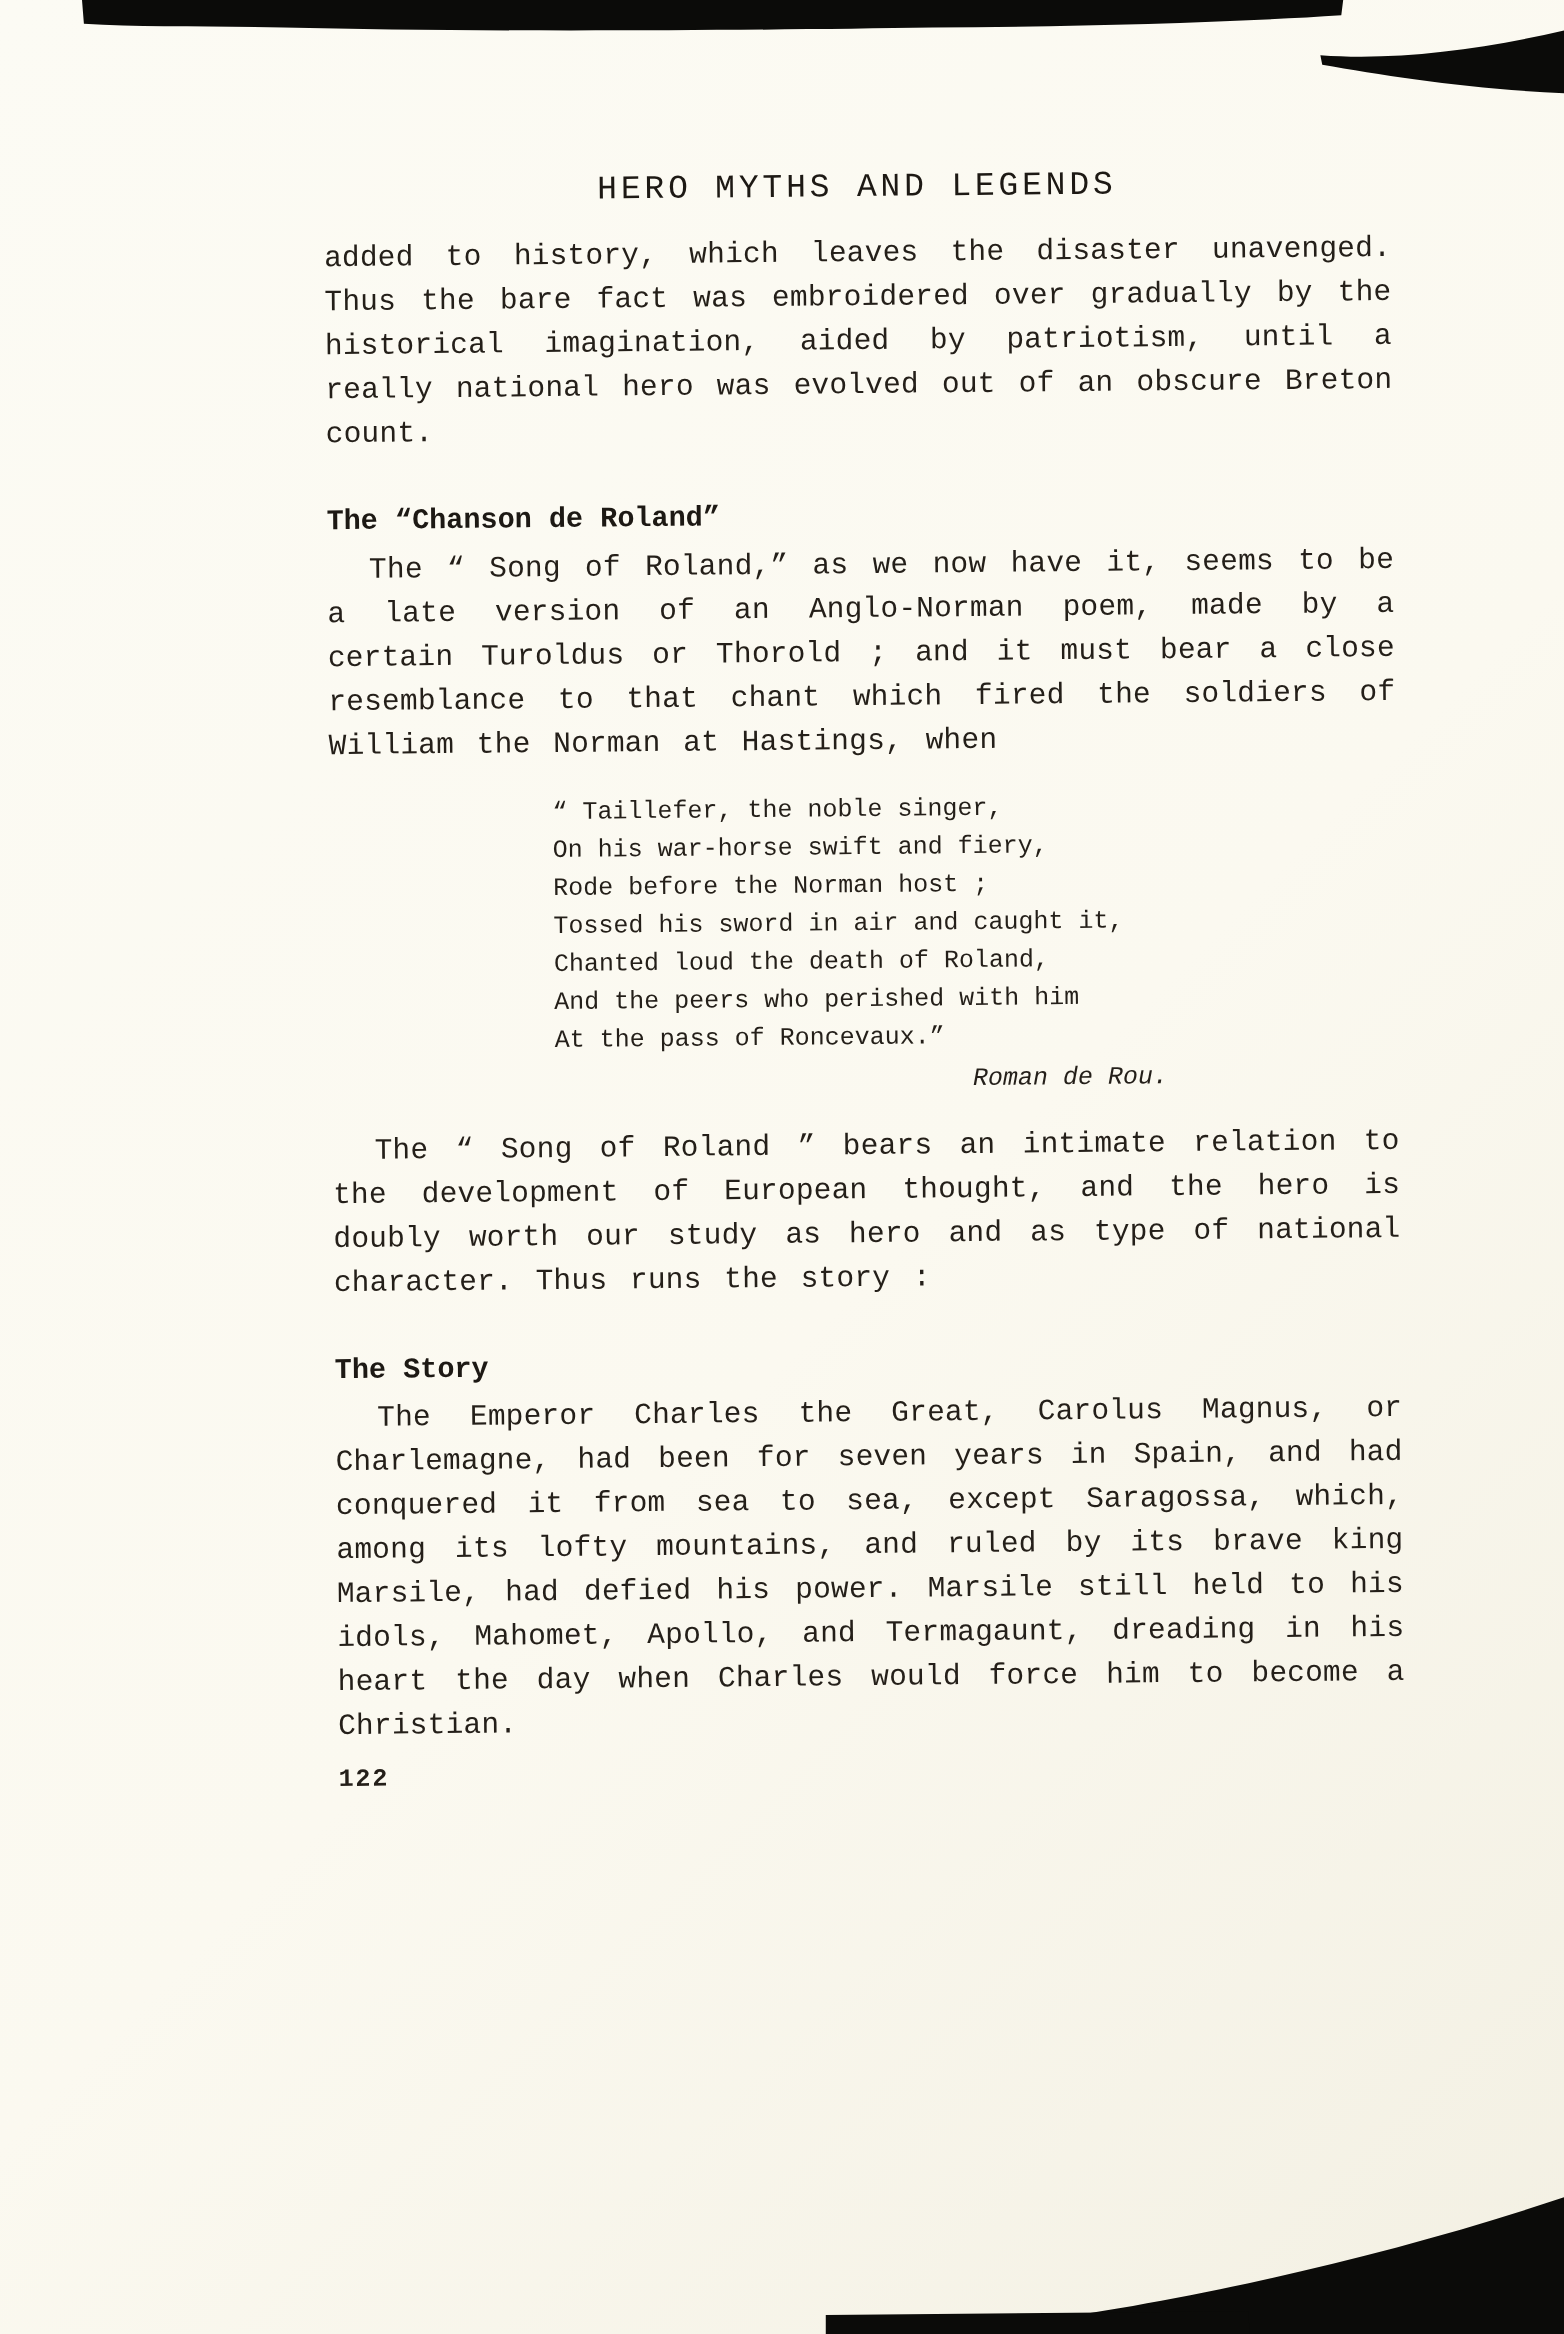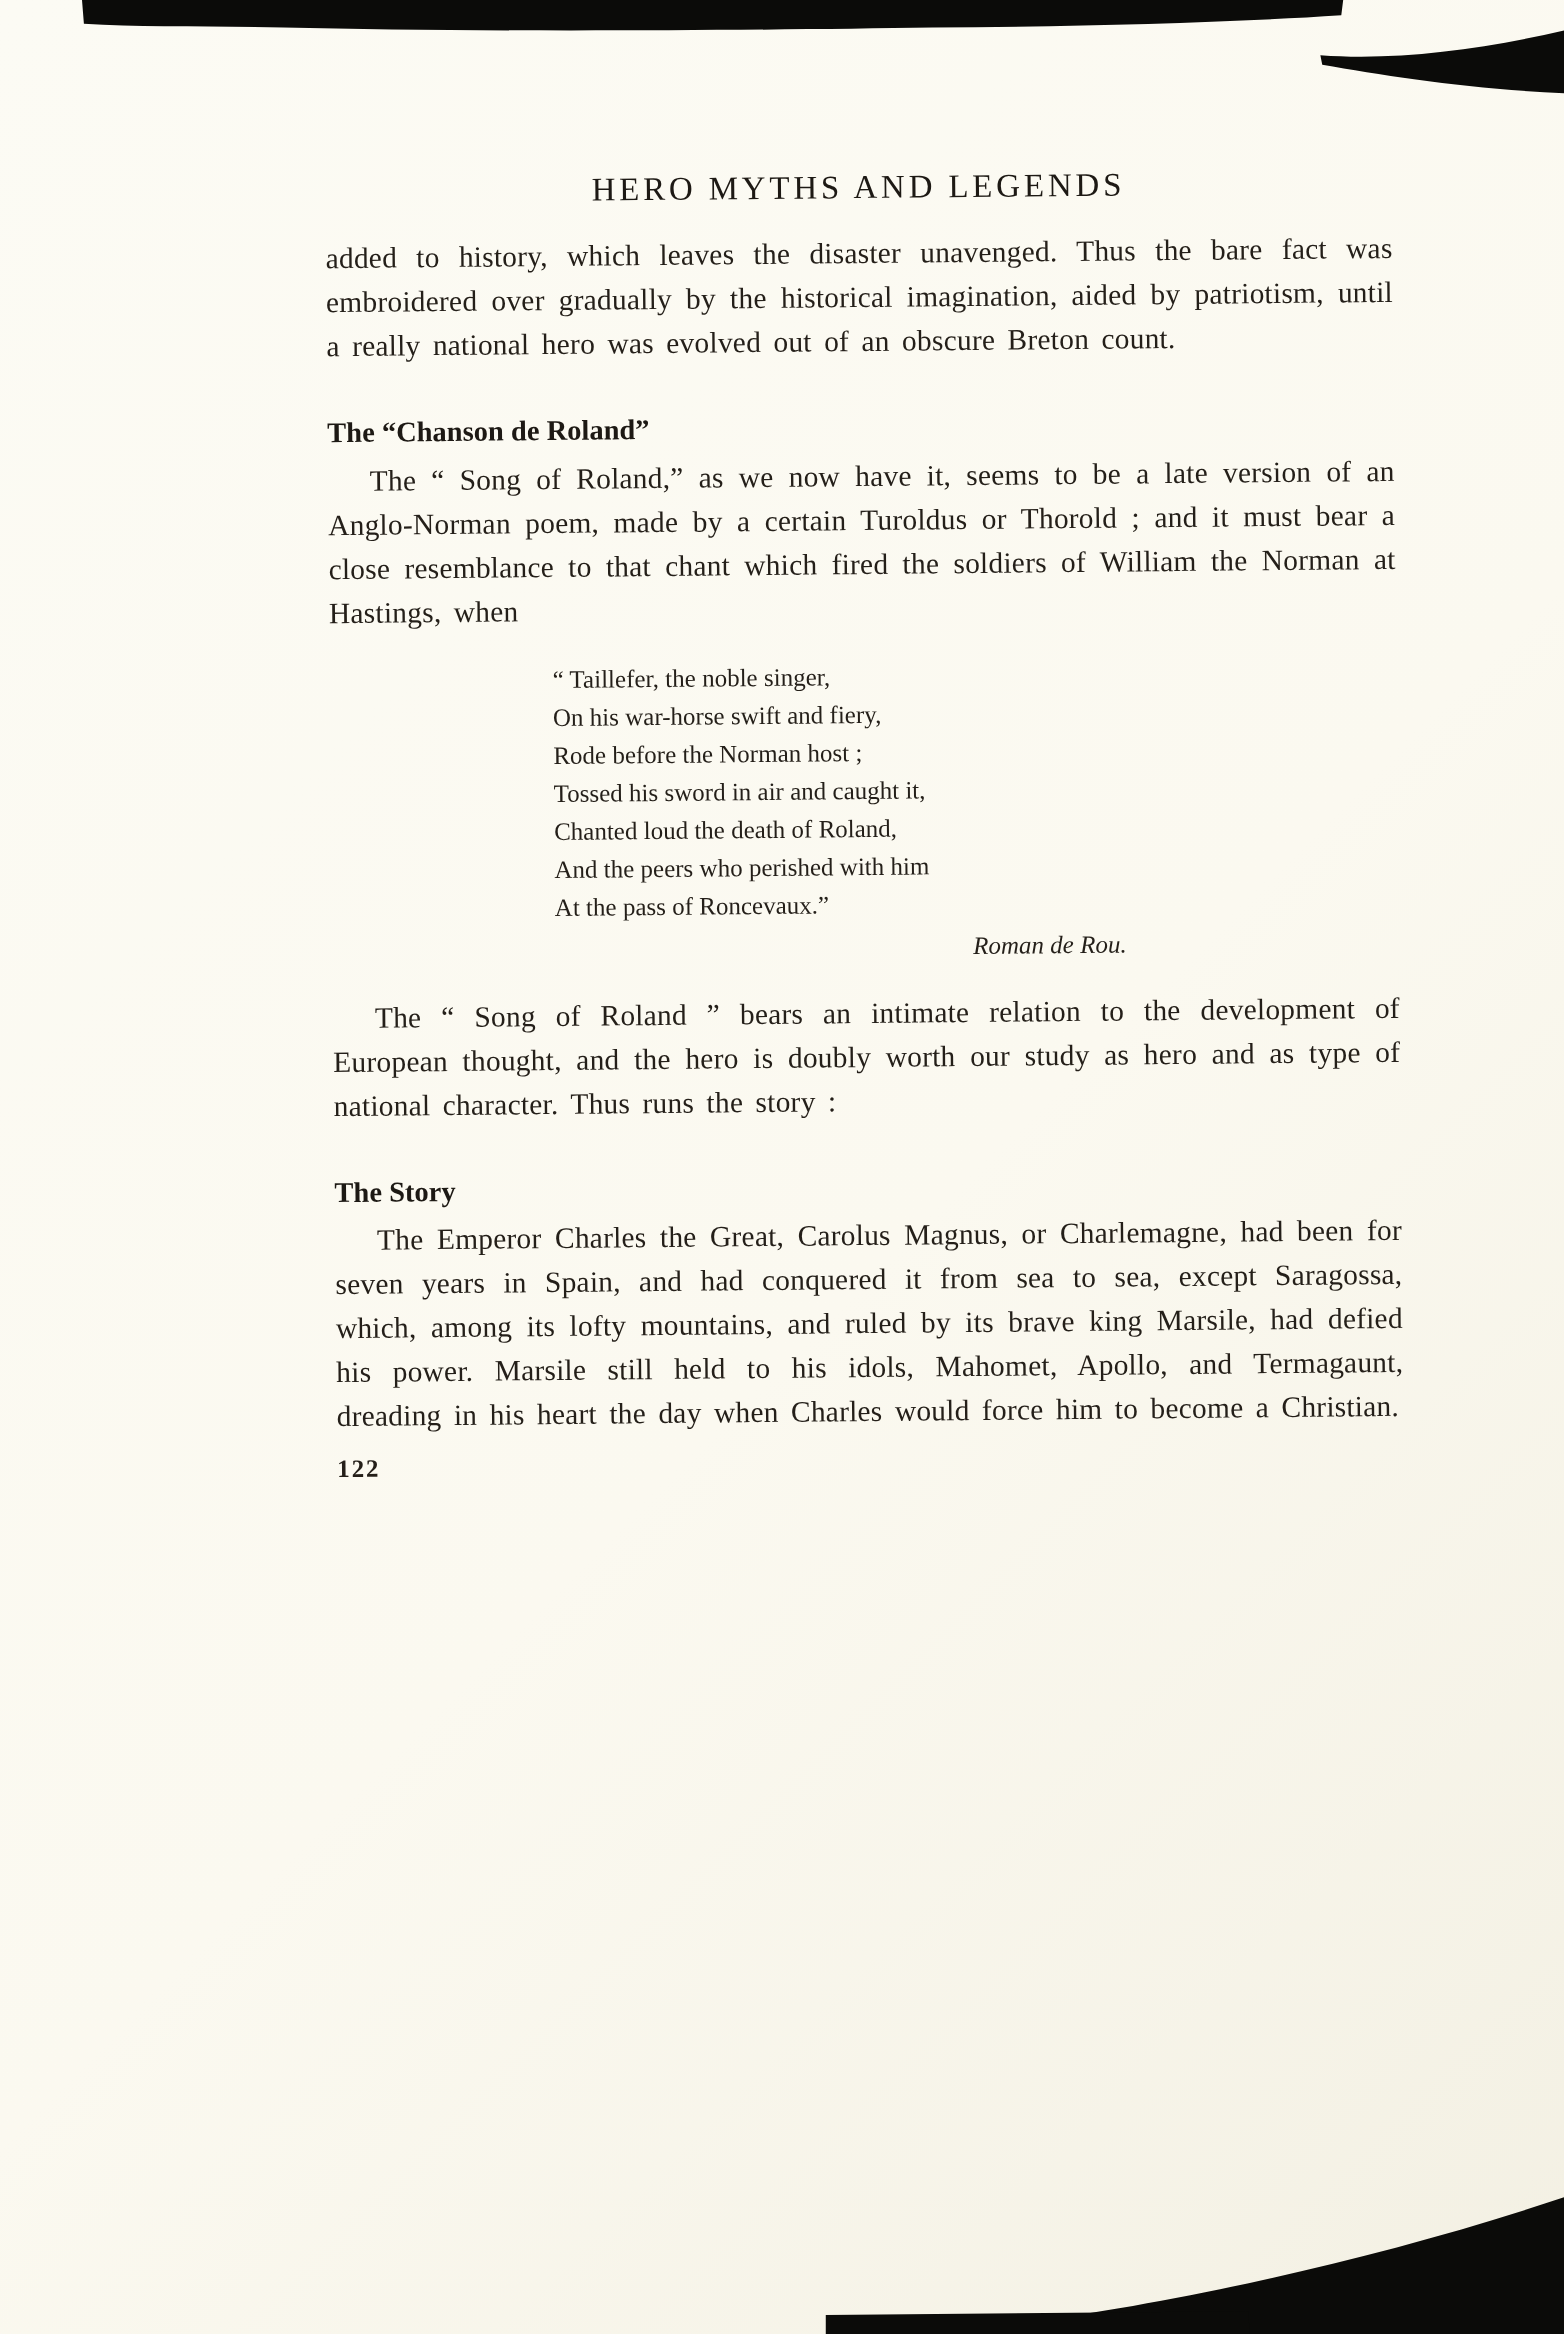--- a/index.html
+++ b/index.html
@@ -9,21 +9,21 @@
   }
   * { margin: 0; padding: 0; box-sizing: border-box; }
   html, body { background: #e8e6de; }
   .page {
     position: relative;
     width: 1565px;
     height: 2335px;
     margin: 0 auto;
     background: linear-gradient(135deg, #fcfbf4 0%, var(--paper) 55%, #f3f0e3 100%);
     overflow: hidden;
-    font-family: Liberation Serif, serif;
+    font-family: Liberation Mono, monospace;
     color: var(--ink);
   }
   .artifacts {
     position: absolute;
     inset: 0;
     pointer-events: none;
   }
   .text-block {
     position: absolute;
     left: 331px;

